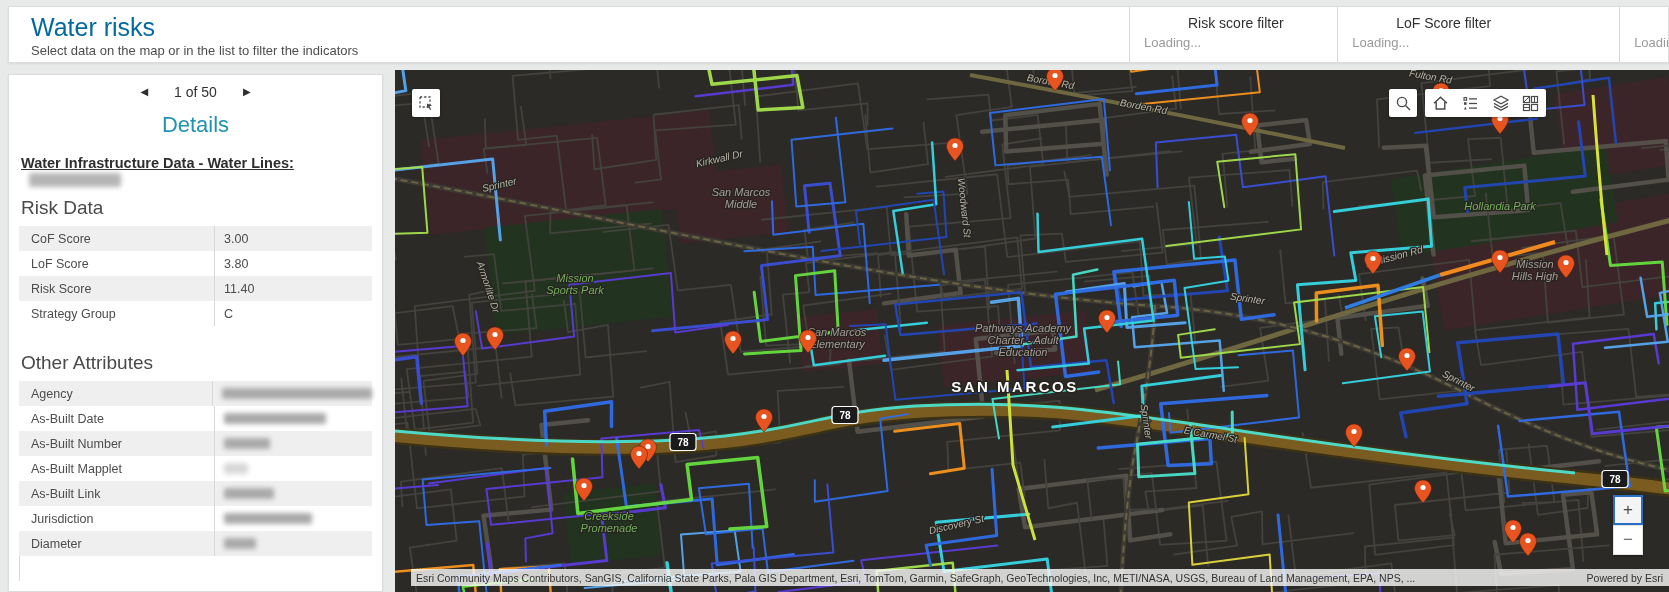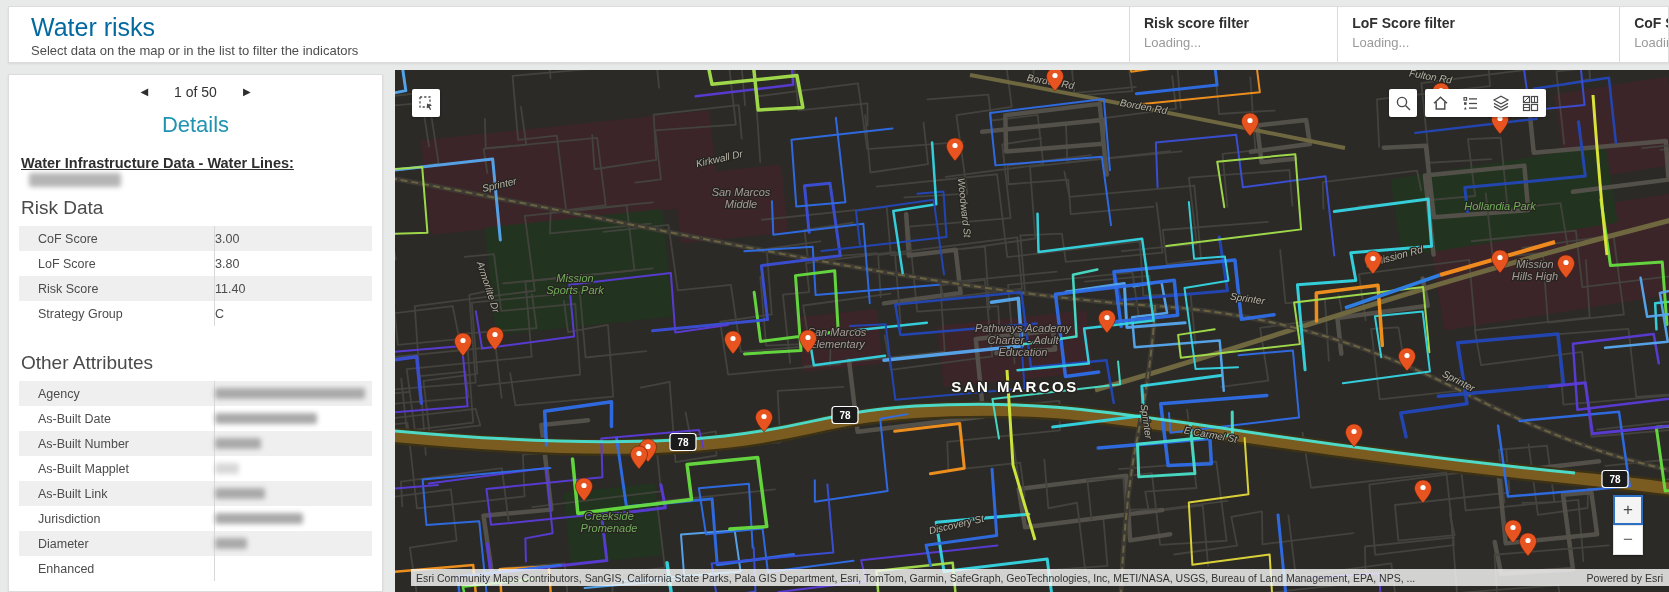--- a/index.html
+++ b/index.html
@@ -8,42 +8,42 @@
   .card { background:#fff; border:1px solid #dcdcdc; box-shadow:0 1px 2px rgba(0,0,0,.08); }
 
   
   .header { position:absolute; left:8px; top:6px; width:1661px; height:57px;
     display:flex; align-items:stretch; }
   .header-left { flex:0 0 1120px; padding:6px 0 0 22px; overflow:hidden; }
   .page-title { font-size:25px; font-weight:400; color:#0369a1; line-height:1.15; }
   .page-subtitle { font-size:13px; color:#4d4d4d; margin-top:1px; }
   .filter { border-left:1px solid #d9d9d9; padding:8px 0 0 14px; overflow:hidden; white-space:nowrap; }
   .filter.f1 { width:209px; } .filter.f2 { width:283px; } .filter.f3 { width:49px; }
-  .filter-label { font-size:14px; font-weight:bold; color:#303030; }
+  .filter-label { font-size:14px; font-weight:normal; color:#303030;margin-left:44px; }
   .filter-status { font-size:13px; color:#9a9a9a; margin-top:4px; }
 
   
   .details-panel { position:absolute; left:8px; top:74px; width:375px; height:518px;
     overflow:hidden; padding:0 10px; }
   .pagination { margin-top:9px; display:flex; justify-content:center; align-items:center; gap:26px; }
   .pg-arrow { background:none; border:none; font-size:10px; color:#2e2e2e; cursor:pointer; line-height:1; }
   .pg-label { font-size:14px; color:#323232; }
   .details-title { margin-top:12px; text-align:center; font-size:22px; font-weight:normal; color:#1f93b2; }
   .feature-line { margin-top:17px; font-size:14.5px; font-weight:bold; color:#2e2e2e; padding-left:2px;text-decoration:underline; }
   .redact { display:inline-block; background:#a9a9a9; filter:blur(2.5px); border-radius:2px;
     height:11px; vertical-align:middle; }
   .feature-line .redact { height:14px; width:92px; margin-left:8px; background:#b5b5b5; }
   .section-heading { font-size:19px; font-weight:400; color:#4a4a4a; padding-left:2px; }
   .rd-heading { margin-top:10px; }
   .oa-heading { margin-top:26px; }
   .attr-table { margin-top:7px; }
   .t-row { display:flex; height:25px; align-items:stretch; font-size:12.5px; color:#4c4c4c; }
   .t-row:nth-child(odd) { background:#efefef; }
-  .t-label { width:195px; display:flex; align-items:center; padding-left:19px; }
-  .t-value { flex:1; border-left:1px solid #d8d8d8; display:flex; align-items:center; }
+  .t-label { width:195px; display:flex; align-items:center; padding-left:12px; }
+  .t-value { flex:1; border-left:1px solid #d8d8d8; display:flex; align-items:center; padding-left:9px; }
 
   
   .map { position:absolute; left:395px; top:70px; width:1274px; height:522px; background:#2b2a27; }
   .map svg.canvas { position:absolute; inset:0; }
   .map-btn { position:absolute; width:28px; height:28px; background:#fff; border:none; border-radius:2px;
     box-shadow:0 1px 3px rgba(0,0,0,.35); display:flex; align-items:center; justify-content:center; cursor:pointer; }
   .btn-select { left:17px; top:19px; }
   .btn-search { right:252px; top:19px; }
   .toolbar-group { position:absolute; right:123px; top:19px; width:121px; height:28px; background:#fff;
     border-radius:2px; box-shadow:0 1px 3px rgba(0,0,0,.35); display:flex; }
@@ -159,21 +159,20 @@
           <span class="redact" style="width:88px"></span>
         </div>
     </div>
     <div class="t-row">
       <div class="t-label">Diameter</div>
       <div class="t-value">
           <span class="redact" style="width:32px"></span>
         </div>
     </div>
     <div class="t-row">
-      <div class="t-label">Enhanced</div>
       <div class="t-value"></div>
     </div>
   </div>
 </aside>
 
 <div class="map">
   <svg class="canvas" id="map-canvas" width="1274" height="522" viewBox="0 0 1274 522">
       <rect x="0" y="0" width="1274" height="522" fill="#2b2a27"></rect>
       <rect x="30" y="55" width="290" height="95" rx="3" fill="#3c2528" transform="rotate(-6 175 102.5)"></rect>
       <rect x="282" y="100" width="108" height="68" rx="3" fill="#3c2528" transform="rotate(-6 336 134)"></rect>

